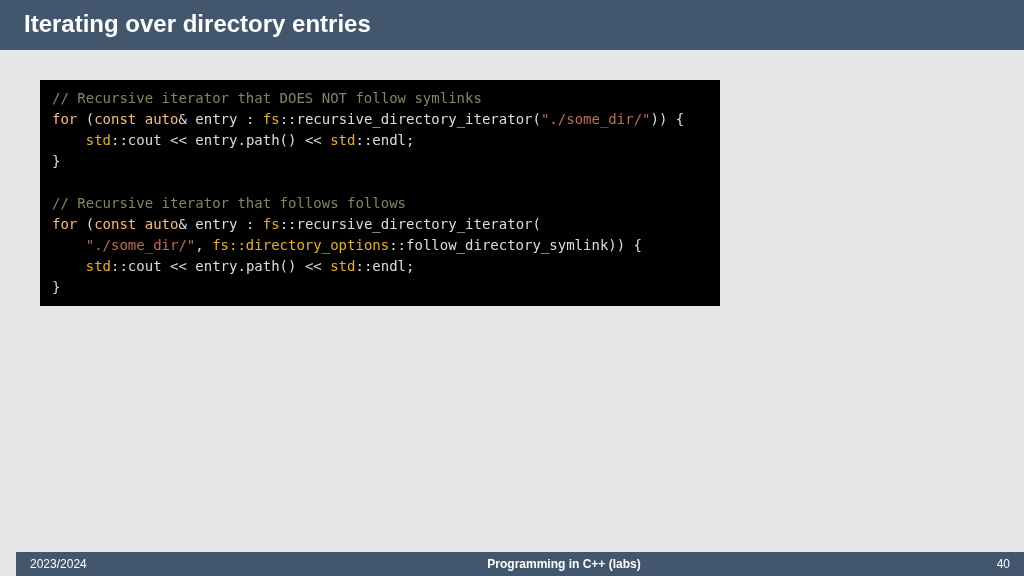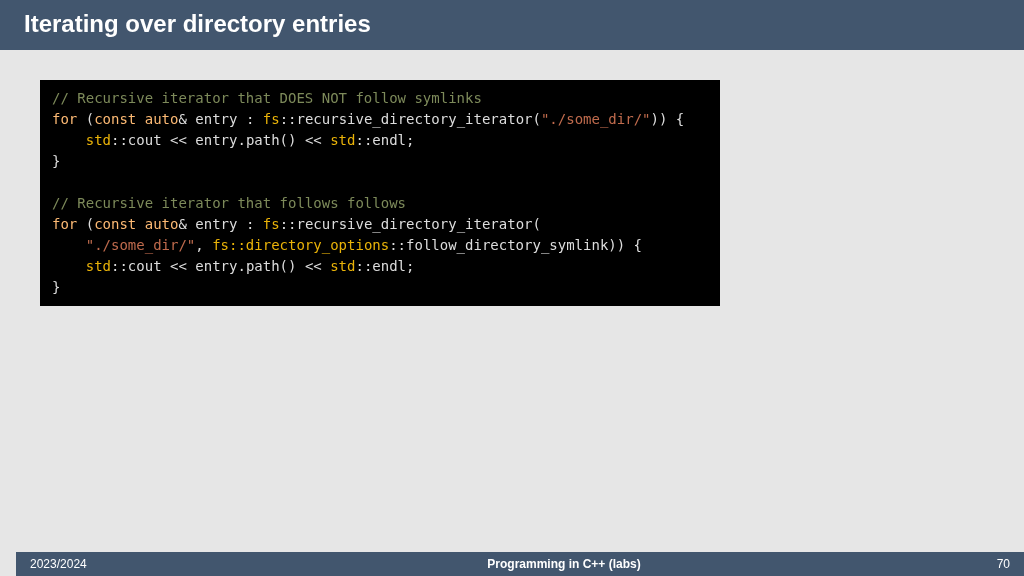--- a/index.html
+++ b/index.html
@@ -65,16 +65,16 @@
 <span class="c-com">// Recursive iterator that follows follows</span>
 <span class="c-kw">for</span> (<span class="c-kw">const</span> <span class="c-kw">auto</span><span>&amp; entry : </span><span class="c-ns">fs</span><span>::recursive_directory_iterator(</span>
     <span class="c-str">"./some_dir/"</span><span>, </span><span class="c-ns">fs</span><span class="c-ns">::directory_options</span><span>::follow_directory_symlink)) {</span>
     <span class="c-ns">std</span><span>::cout &lt;&lt; entry.path() &lt;&lt; </span><span class="c-ns">std</span><span>::endl;</span>
 <span>}</span></div>
   </div>
 
   <div class="footer">
     <span>2023/2024</span>
     <span class="footer-center">Programming in C++ (labs)</span>
-    <span>70</span>
+    <span>40</span>
   </div>
 
 </div>
 
 </body></html>

